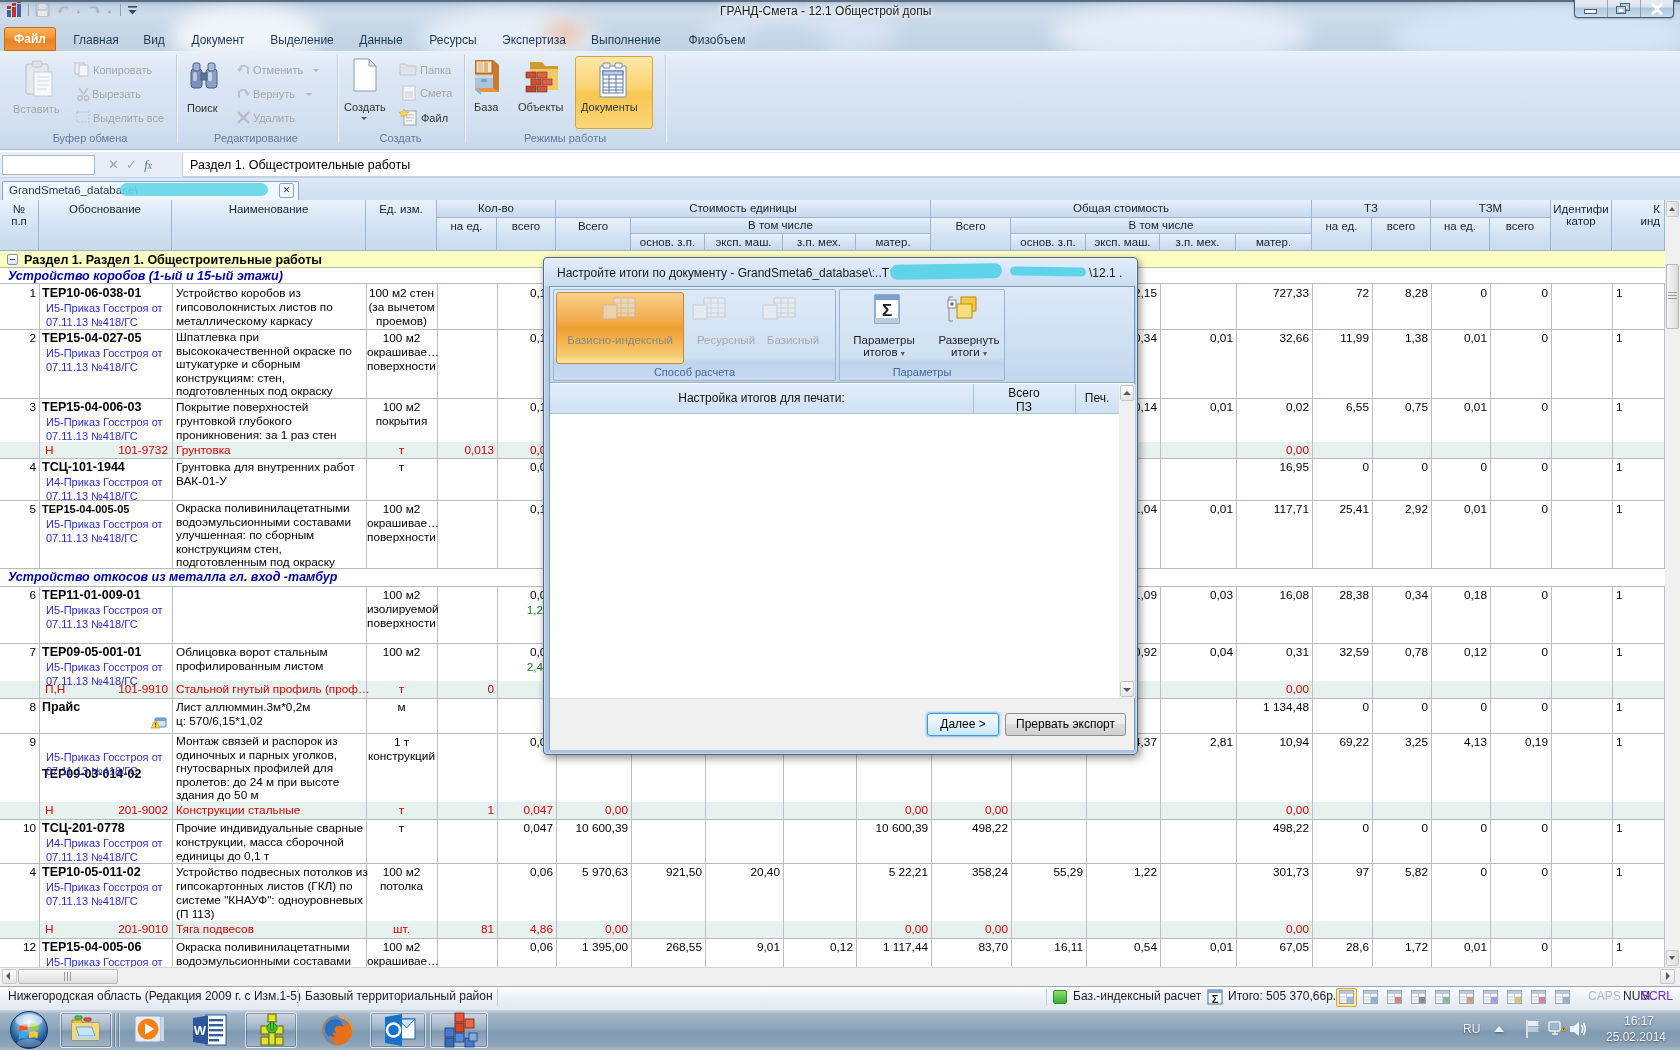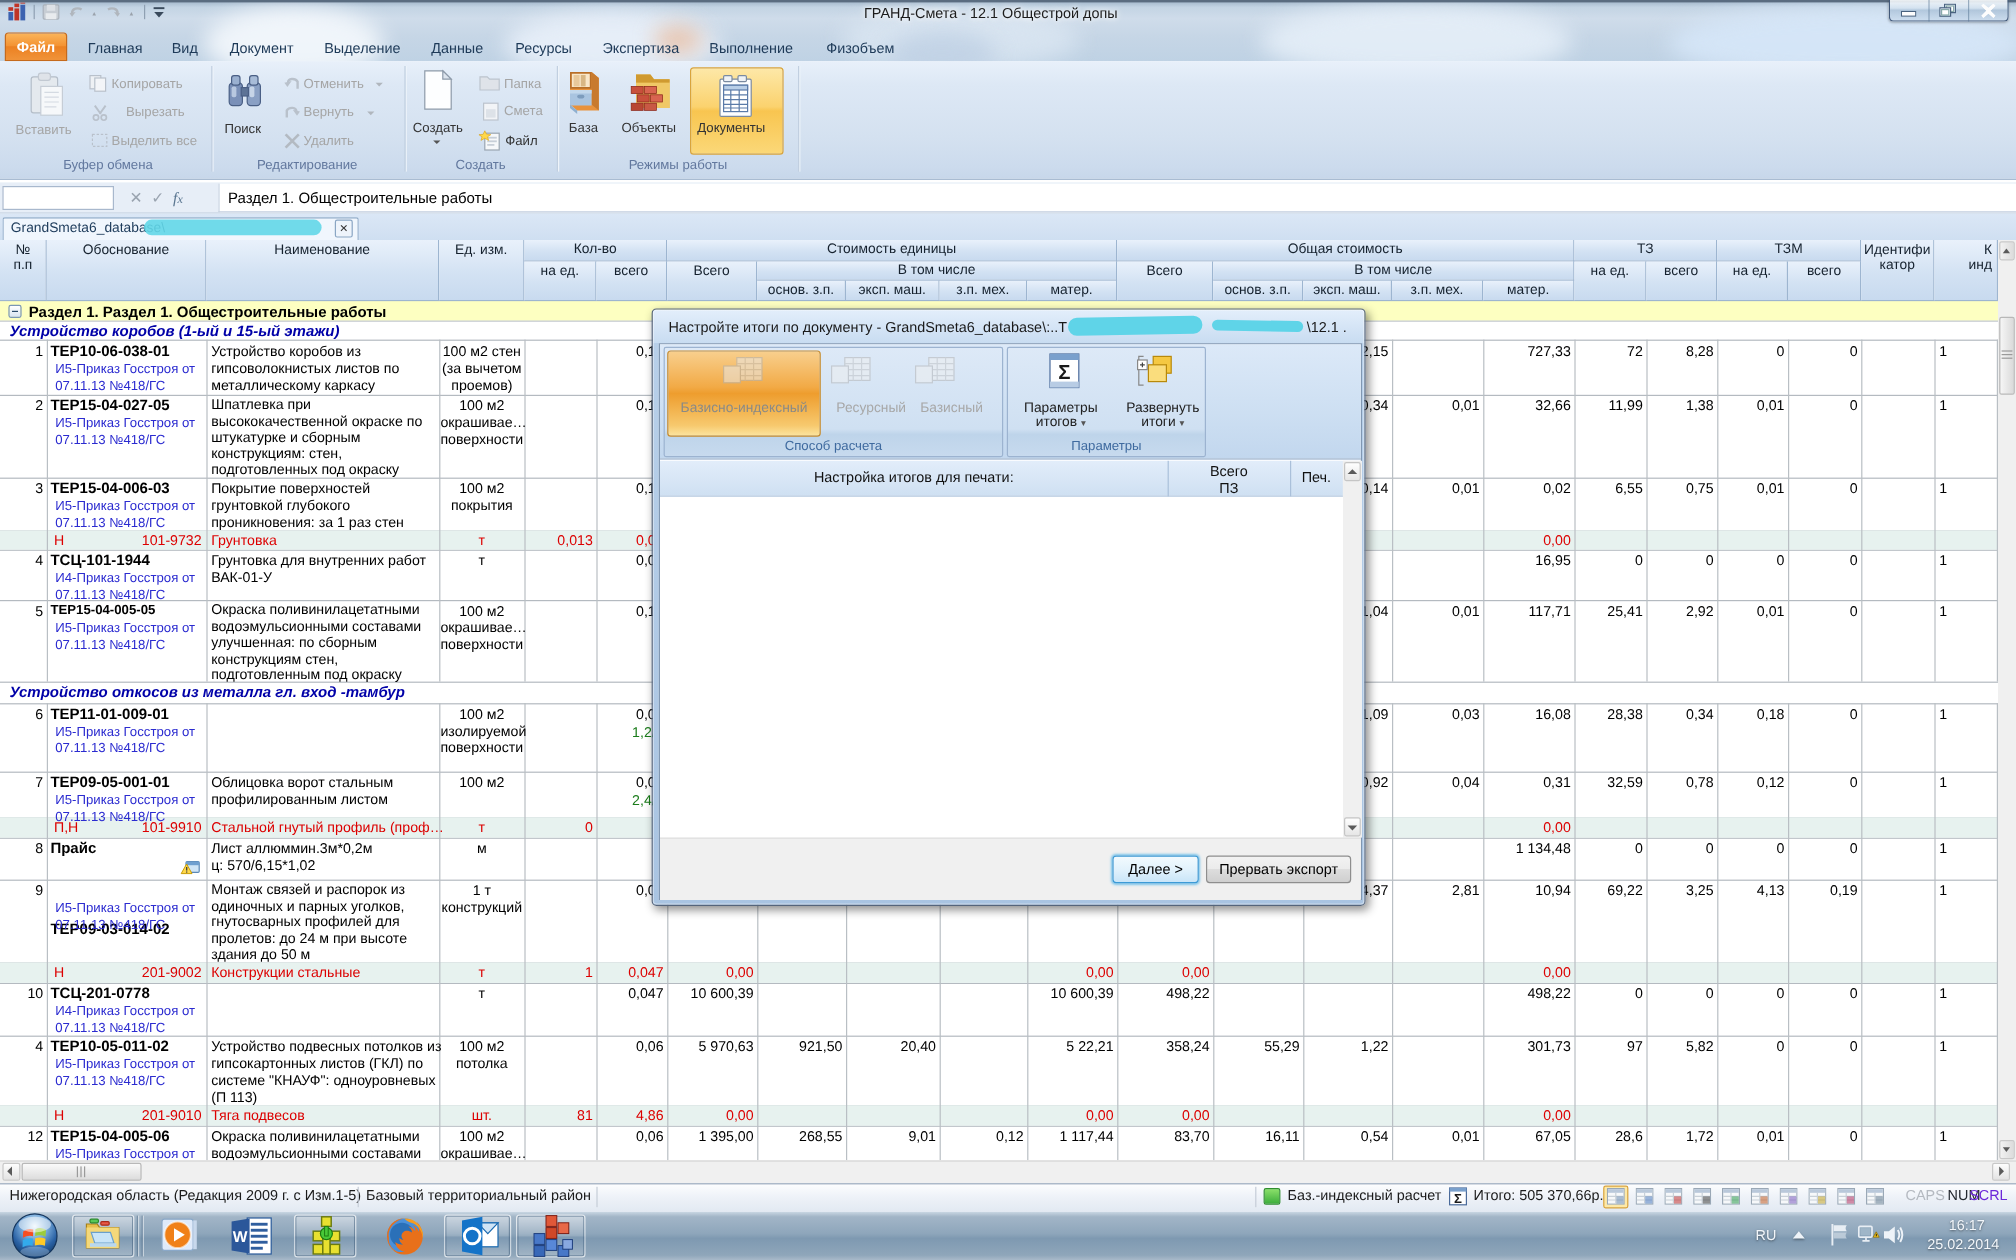--- a/index.html
+++ b/index.html
@@ -139,21 +139,21 @@
     <svg class="a" style="left:74px;top:62px" width="17" height="15" viewBox="0 0 17 15">
 <rect x="1" y="1" width="9" height="11" fill="#eef1f4" stroke="#b9c1cb"></rect>
       <rect x="5" y="3" width="9" height="11" fill="#f3f5f8" stroke="#b9c1cb"></rect>
     </svg>
     <div class="rtxt nw rgray" style="left:93px;top:64px;font-size:11px">Копировать</div>
     <svg class="a" style="left:76px;top:87px" width="15" height="15" viewBox="0 0 15 15">
 <path d="M3 1 L8 8 M12 1 L7 8" stroke="#b9c1cb" stroke-width="1.6"></path>
 <circle cx="4" cy="11" r="2.2" fill="none" stroke="#b9c1cb" stroke-width="1.4"></circle>
       <circle cx="10.5" cy="11" r="2.2" fill="none" stroke="#b9c1cb" stroke-width="1.4"></circle>
     </svg>
-    <div class="rtxt nw rgray" style="left:105px;top:88px;font-size:11px">Вырезать</div>
+    <div class="rtxt nw rgray" style="left:92px;top:88px;font-size:11px">Вырезать</div>
     <svg class="a" style="left:76px;top:111px" width="15" height="13" viewBox="0 0 15 13">
 <rect x="1" y="1" width="12" height="10" fill="none" stroke="#b9c1cb" stroke-dasharray="2 1.5"></rect>
     </svg>
     <div class="rtxt nw rgray" style="left:93px;top:112px;font-size:11px">Выделить все</div>
     <svg class="a" style="left:188px;top:59px" width="32" height="35" viewBox="0 0 32 35">
 <g>
         <rect x="3" y="10" width="11" height="19" rx="3" fill="#7a90b8" stroke="#4a5f85"></rect>
 <rect x="18" y="10" width="11" height="19" rx="3" fill="#8aa0c4" stroke="#4a5f85"></rect>
 <rect x="5" y="4" width="7" height="8" rx="2" fill="#9ab0d0" stroke="#4a5f85"></rect>
 <rect x="20" y="4" width="7" height="8" rx="2" fill="#a8bcd8" stroke="#4a5f85"></rect>
@@ -498,20 +498,21 @@
       <div class="cell num nw " style="right:432px;top:535px">2,81</div>
       <div class="cell num nw " style="right:356px;top:535px">10,94</div>
       <div class="cell num nw " style="right:296px;top:535px">69,22</div>
       <div class="cell num nw " style="right:237px;top:535px">3,25</div>
       <div class="cell num nw " style="right:178px;top:535px">4,13</div>
       <div class="cell num nw " style="right:117px;top:535px">0,19</div>
       <div class="cell nw" style="left:1616px;top:535px">1</div>
       <div class="cell num nw" style="right:1629px;top:621px">10</div>
       <div class="cell bold nw" style="left:42px;top:621px;font-size:12.5px">ТСЦ-201-0778</div>
       <div class="cell bl nw" style="left:46px;top:636px">И4-Приказ Госстроя от<br>07.11.13 №418/ГС</div>
+      <div class="cell nw" style="left:176px;top:621px;width:188px">Прочие индивидуальные сварные<br>конструкции, масса сборочной<br>единицы до 0,1 т</div>
       <div class="cell nw" style="left:367px;top:621px;width:69px;text-align:center">т</div>
       <div class="cell num nw " style="right:1112px;top:621px">0,047</div>
       <div class="cell num nw " style="right:1037px;top:621px">10 600,39</div>
       <div class="cell num nw " style="right:737px;top:621px">10 600,39</div>
       <div class="cell num nw " style="right:657px;top:621px">498,22</div>
       <div class="cell num nw " style="right:356px;top:621px">498,22</div>
       <div class="cell num nw " style="right:296px;top:621px">0</div>
       <div class="cell num nw " style="right:237px;top:621px">0</div>
       <div class="cell num nw " style="right:178px;top:621px">0</div>
       <div class="cell num nw " style="right:117px;top:621px">0</div>

